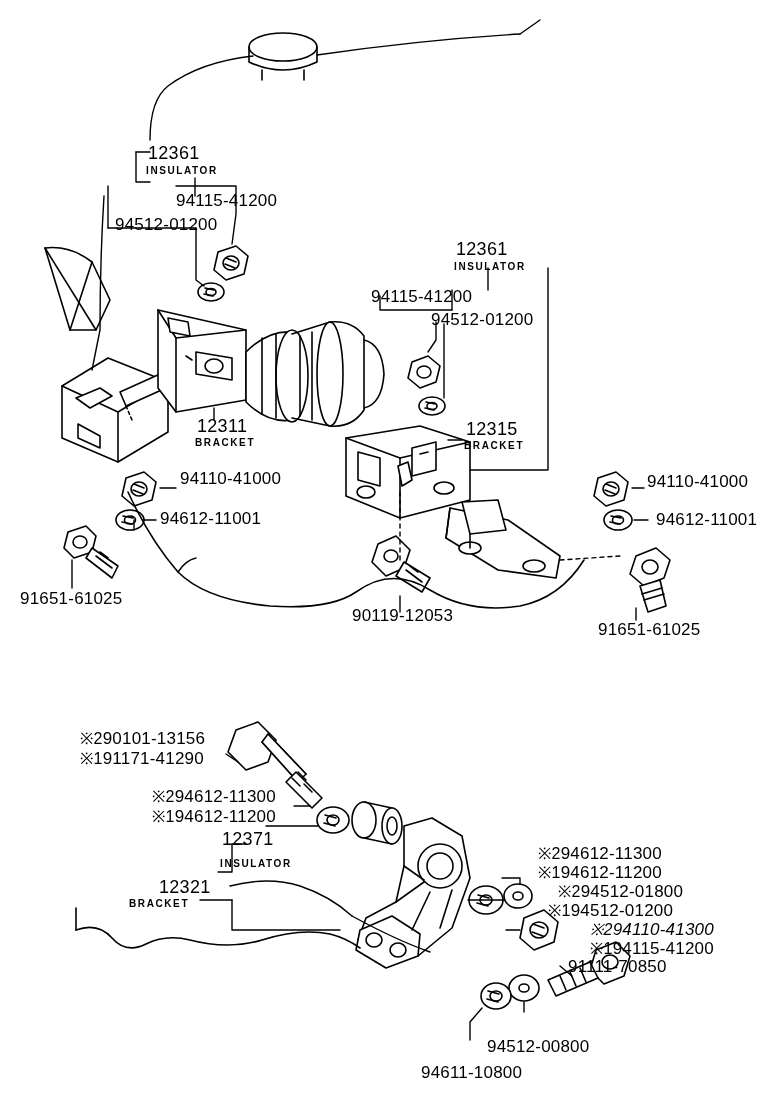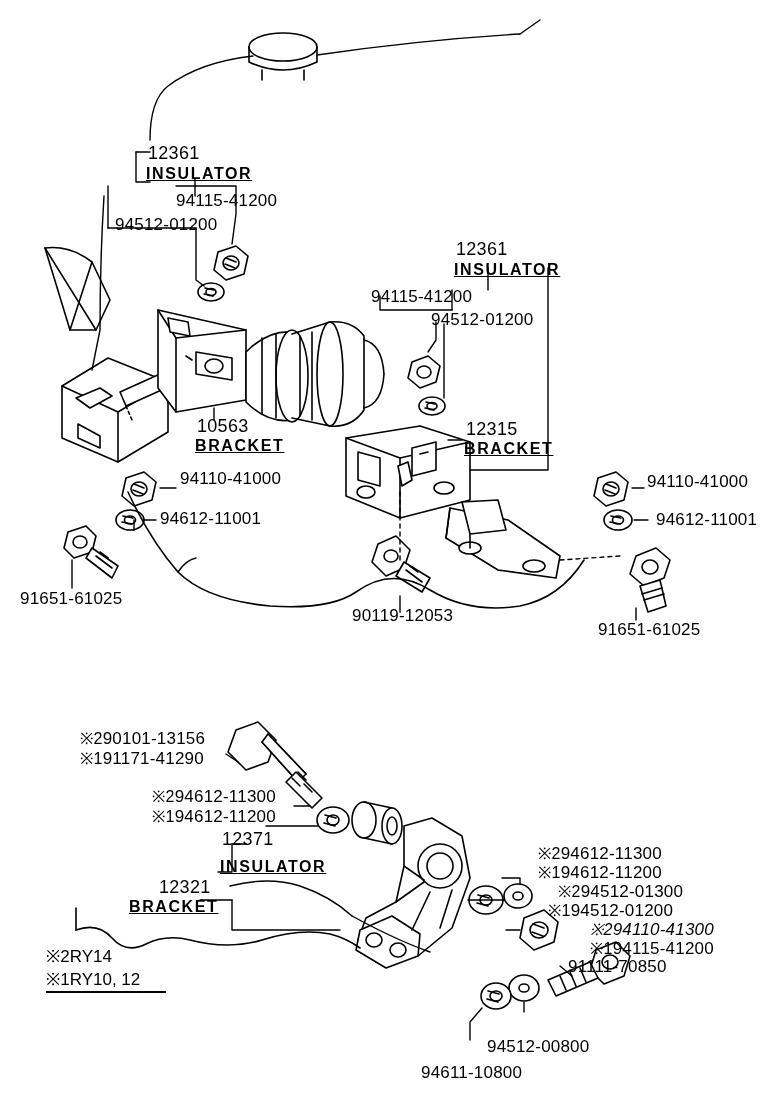--- a/index.html
+++ b/index.html
@@ -8,21 +8,21 @@
     font-family:"Liberation Sans",sans-serif;color:#000;
   }
   #sheet{position:absolute;inset:0;}
   svg.art{position:absolute;left:0;top:0;width:784px;height:1098px;}
   .lbl{
     position:absolute;white-space:pre;
     font-family:"Liberation Sans",sans-serif;
     color:#000;line-height:1.05;
   }
   .pn{font-size:17px;letter-spacing:0.2px;}
-  .sub{font-size:16px;letter-spacing:1.6px;font-weight:bold;text-decoration:underline;}
+  .sub{font-size:10px;letter-spacing:1.6px;font-weight:bold;}
   .big{font-size:18px;letter-spacing:0.3px;}
   .mark{font-size:17px;letter-spacing:0.2px;}
   .mk{font-size:16px;}
   .corner{font-size:11.5px;letter-spacing:1.2px;font-weight:bold;}
   .legend{position:absolute;left:46px;top:944px;}
   .legend .row{font-size:17px;white-space:pre;}
   .legend .rule{border-bottom:2px solid #000;width:120px;margin-top:1px;}
 </style>
 </head>
 <body>
@@ -307,21 +307,21 @@
         <path d="M482 1008 L470 1022 L470 1040"></path>
       </g>
     </g>
   </svg>
 
   <div class="lbl big" style="left:148px;top:144px;">12361</div>
   <div class="lbl sub" style="left:146px;top:166px;">INSULATOR</div>
   <div class="lbl pn" style="left:176px;top:192px;">94115-41200</div>
   <div class="lbl pn" style="left:115px;top:216px;">94512-01200</div>
 
-  <div class="lbl big" style="left:197px;top:417px;">10563</div>
+  <div class="lbl big" style="left:197px;top:417px;">12311</div>
   <div class="lbl sub" style="left:195px;top:438px;">BRACKET</div>
 
   <div class="lbl pn" style="left:180px;top:470px;">94110-41000</div>
   <div class="lbl pn" style="left:160px;top:510px;">94612-11001</div>
   <div class="lbl pn" style="left:20px;top:590px;">91651-61025</div>
 
   <div class="lbl big" style="left:456px;top:240px;">12361</div>
   <div class="lbl sub" style="left:454px;top:262px;">INSULATOR</div>
   <div class="lbl pn" style="left:371px;top:288px;">94115-41200</div>
   <div class="lbl pn" style="left:431px;top:311px;">94512-01200</div>
@@ -342,31 +342,26 @@
 
   <div class="lbl big" style="left:222px;top:818px;margin-top:12px;">12371</div>
   <div class="lbl sub" style="left:220px;top:859px;">INSULATOR</div>
 
   <div class="lbl big" style="left:131px;top:878px;margin-left:28px;">12321</div>
   <div class="lbl sub" style="left:129px;top:899px;">BRACKET</div>
 
   <div class="lbl mark" style="left:538px;top:845px;"><span class="mk">※2</span><span>94612-11300</span></div>
   <div class="lbl mark" style="left:538px;top:864px;"><span class="mk">※1</span><span>94612-11200</span></div>
 
-  <div class="lbl mark" style="left:558px;top:883px;"><span class="mk">※2</span><span>94512-01300</span></div>
+  <div class="lbl mark" style="left:558px;top:883px;"><span class="mk">※2</span><span>94512-01800</span></div>
   <div class="lbl mark" style="left:548px;top:902px;"><span class="mk">※1</span><span>94512-01200</span></div>
 
   <div class="lbl mark" style="left:590px;top:921px;font-style:italic;"><span class="mk">※2</span><span>94110-41300</span></div>
   <div class="lbl mark" style="left:590px;top:940px;"><span class="mk">※1</span><span>94115-41200</span></div>
 
   <div class="lbl pn" style="left:568px;top:958px;">91111-70850</div>
   <div class="lbl pn" style="left:487px;top:1038px;">94512-00800</div>
   <div class="lbl pn" style="left:421px;top:1064px;">94611-10800</div>
 
-  <div class="legend">
-    <div class="row"><span>※2</span><span>RY14</span></div>
-    <div class="row"><span>※1</span><span>RY10, 12</span></div>
-    <div class="rule"></div>
-  </div>
 
   <div class="lbl corner" style="left:697px;top:1070px;margin-top:32px;">MA 0743-B</div>
 
 </div>
 
 </body></html>

